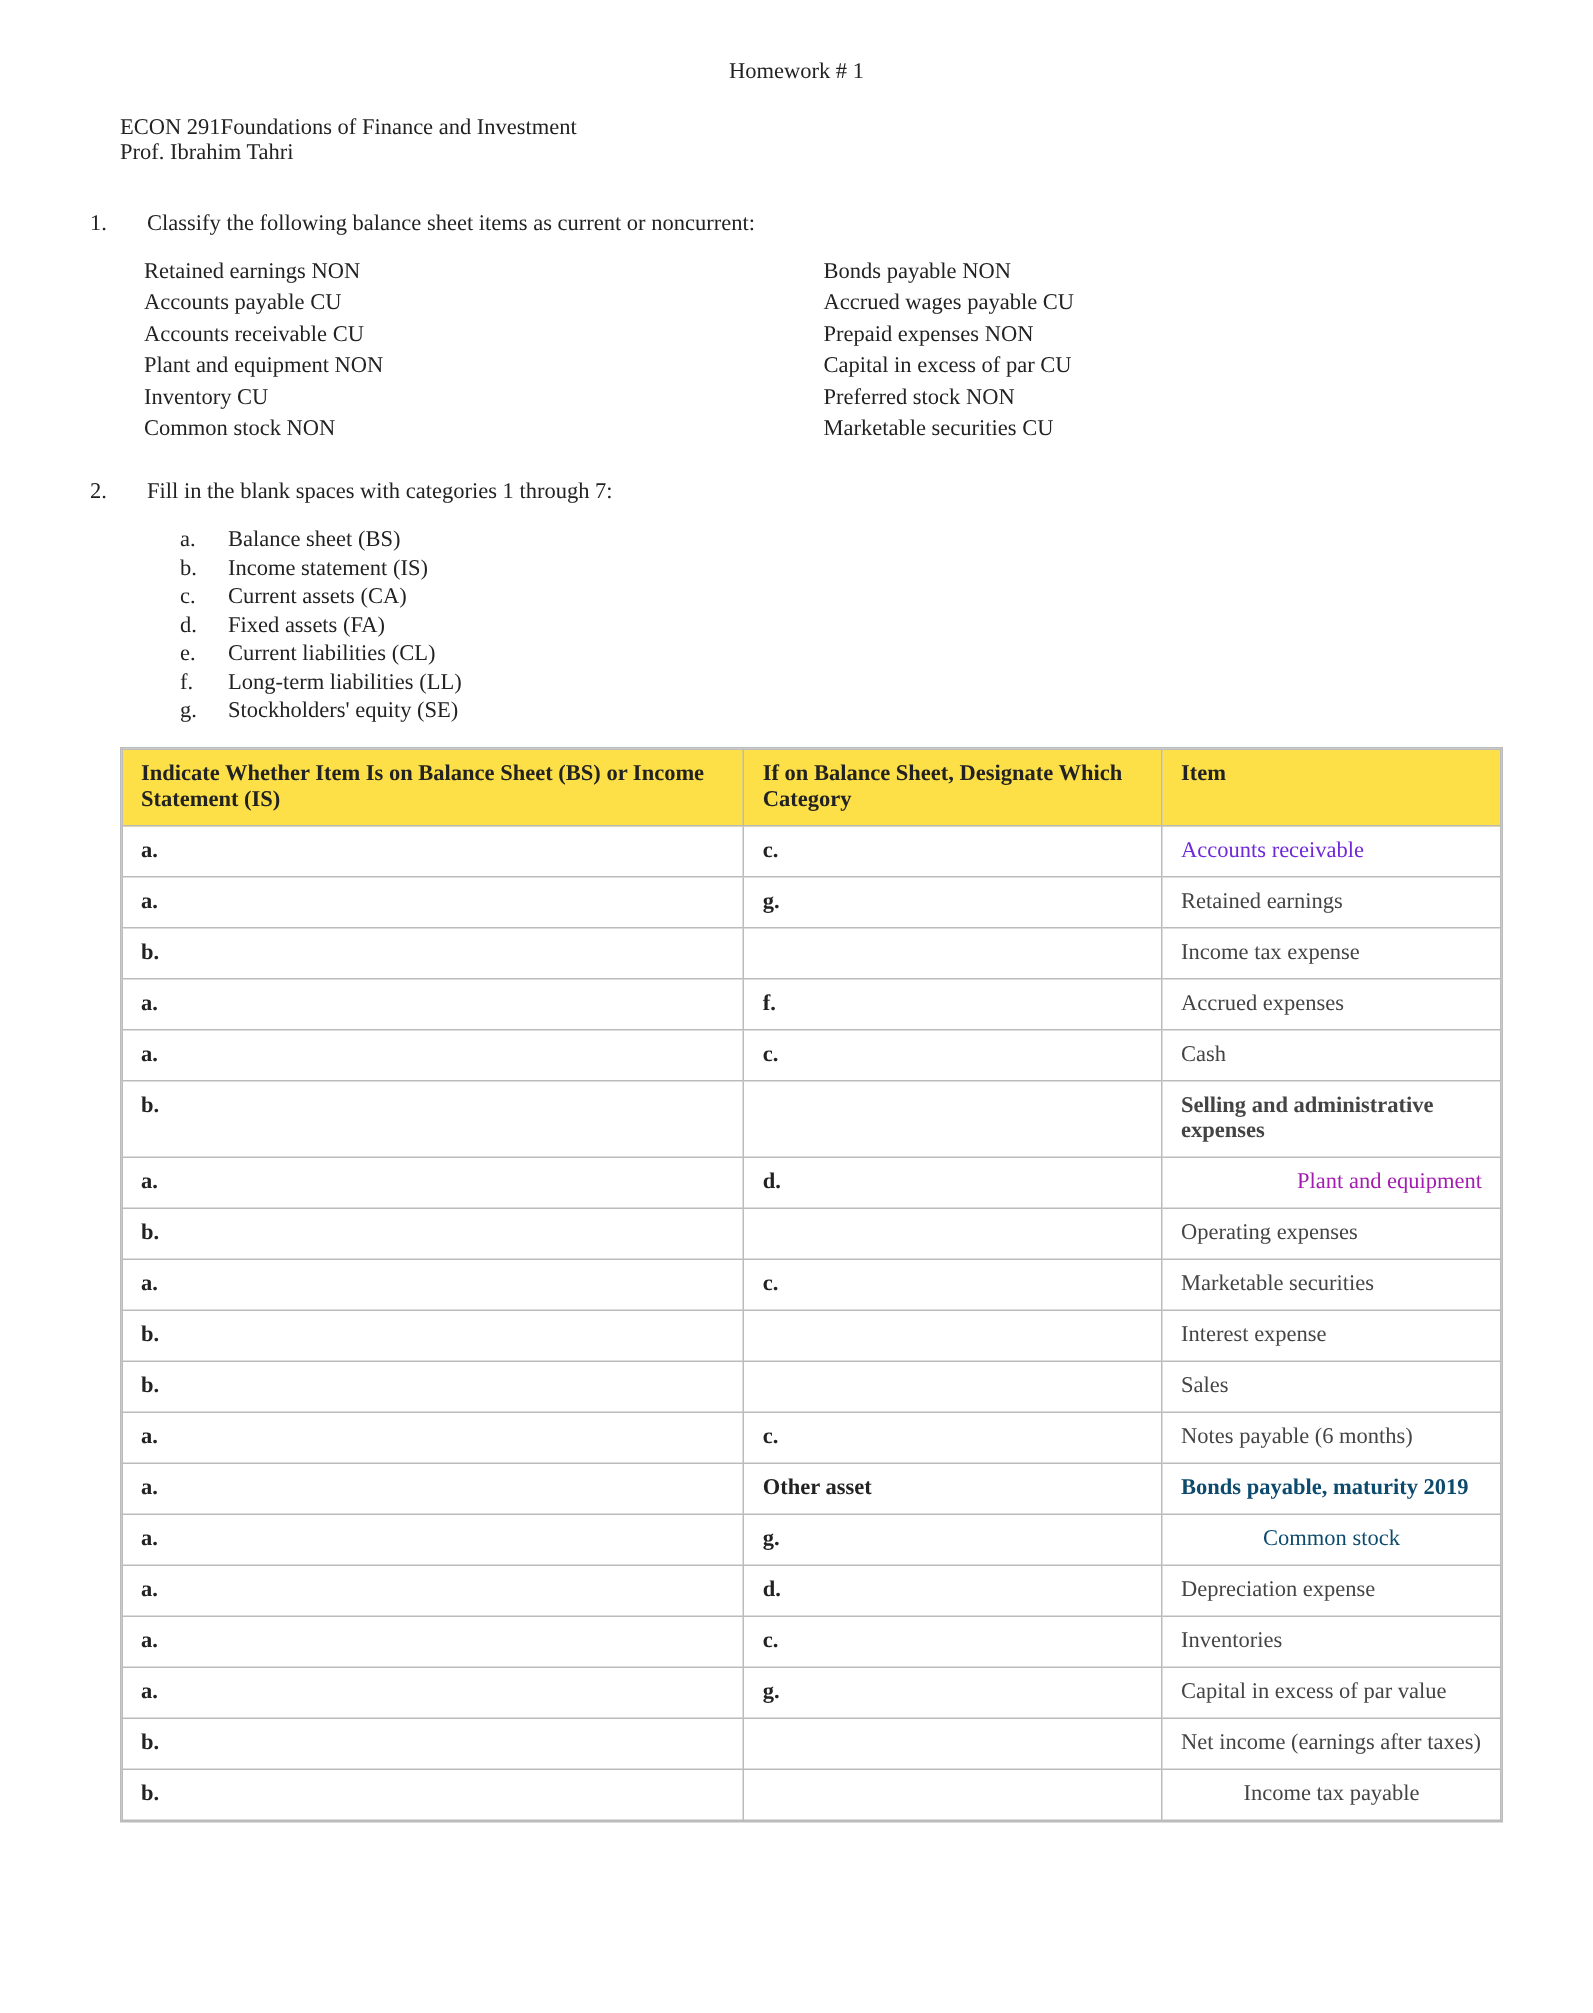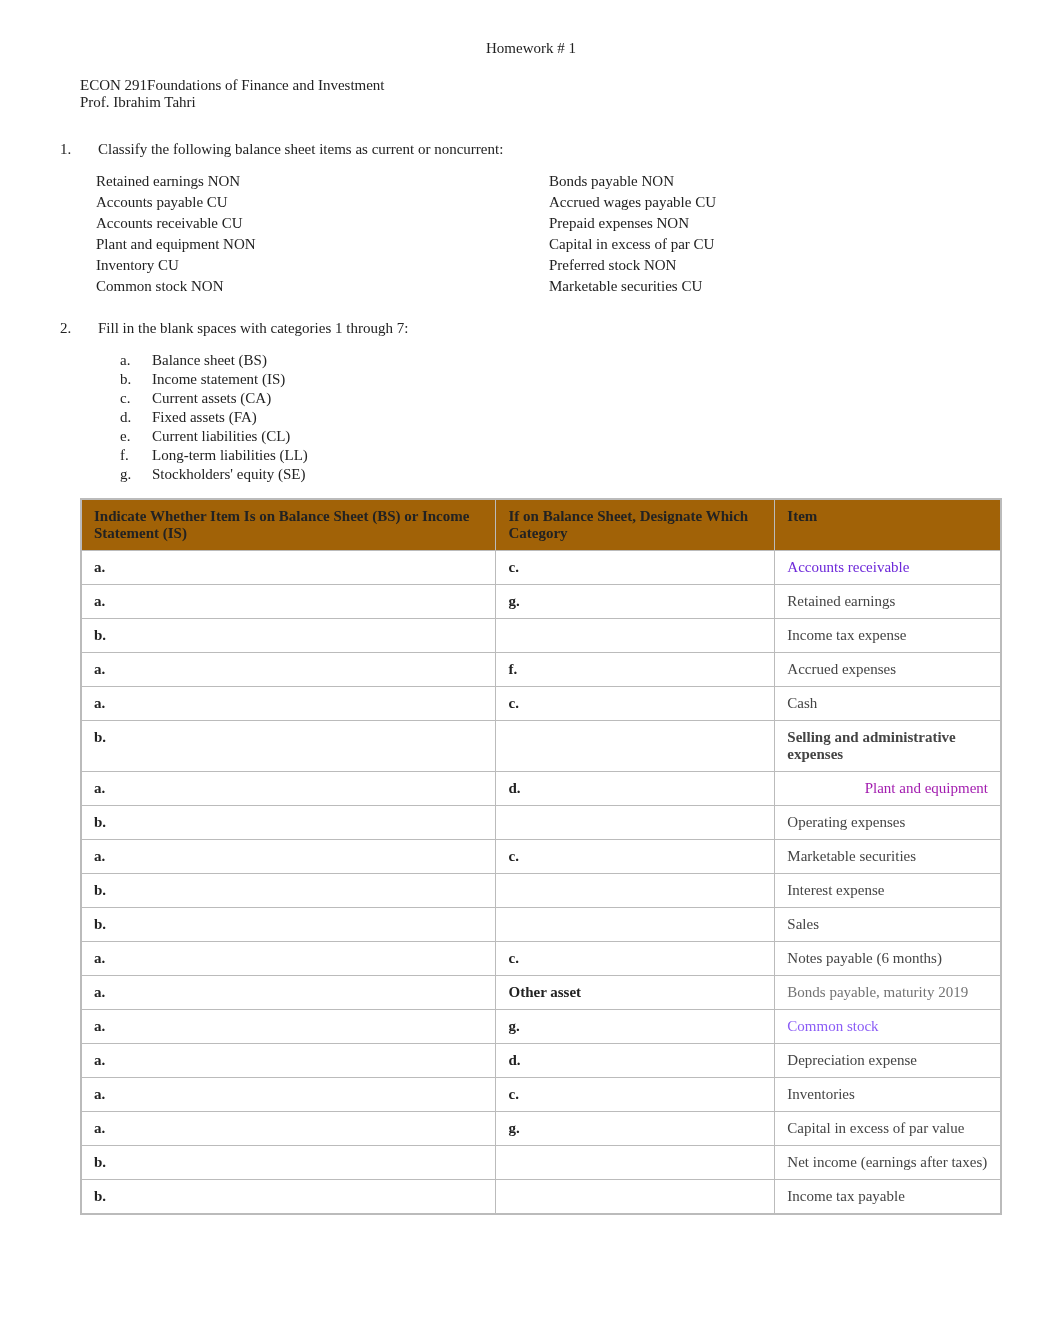--- a/index.html
+++ b/index.html
@@ -66,21 +66,21 @@
       border-collapse: collapse;
     }
     th, td {
       border: 1px solid #bbb;
       padding: 8px 12px;
       vertical-align: top;
       font-size: 15px;
     }
     thead th {
       font-weight: bold;
-      background: #a16207;
+      background: #fde047;
       text-align: left;
     }
     tbody td {
       color: #444;
     }
     tbody td:first-child, tbody td:nth-child(2) {
       font-weight: bold;
       color: #222;
     }
     .bold-cat { font-weight: bold; }
@@ -218,26 +218,26 @@
             <td style="font-weight: normal; color: rgb(68, 68, 68);">Sales</td>
           </tr>
           <tr>
             <td>a.</td>
             <td>c.</td>
             <td style="font-weight: normal; color: rgb(68, 68, 68);">Notes payable (6 months)</td>
           </tr>
           <tr>
             <td>a.</td>
             <td class="bold-cat">Other asset</td>
-            <td style="font-weight: normal; color: #737373;">Bonds payable, maturity 2019</td>
+            <td style="font-weight: bold; color: #0c4a6e;">Bonds payable, maturity 2019</td>
           </tr>
           <tr>
             <td>a.</td>
             <td>g.</td>
-            <td style="font-weight: normal; color: #8b5cf6;">Common stock</td>
+            <td style="font-weight: normal; color: #0c4a6e; text-align: center;">Common stock</td>
           </tr>
           <tr>
             <td>a.</td>
             <td>d.</td>
             <td style="font-weight: normal; color: rgb(68, 68, 68);">Depreciation expense</td>
           </tr>
           <tr>
             <td>a.</td>
             <td>c.</td>
             <td style="font-weight: normal; color: rgb(68, 68, 68);">Inventories</td>
@@ -248,18 +248,18 @@
             <td style="font-weight: normal; color: rgb(68, 68, 68);">Capital in excess of par value</td>
           </tr>
           <tr>
             <td>b.</td>
             <td></td>
             <td style="font-weight: normal; color: rgb(68, 68, 68);">Net income (earnings after taxes)</td>
           </tr>
           <tr>
             <td>b.</td>
             <td></td>
-            <td style="font-weight: normal; color: rgb(68, 68, 68);">Income tax payable</td>
+            <td style="font-weight: normal; color: rgb(68, 68, 68); text-align: center;">Income tax payable</td>
           </tr>
         </tbody>
     </table>
   </div>
 </div>
 
 </body></html>

